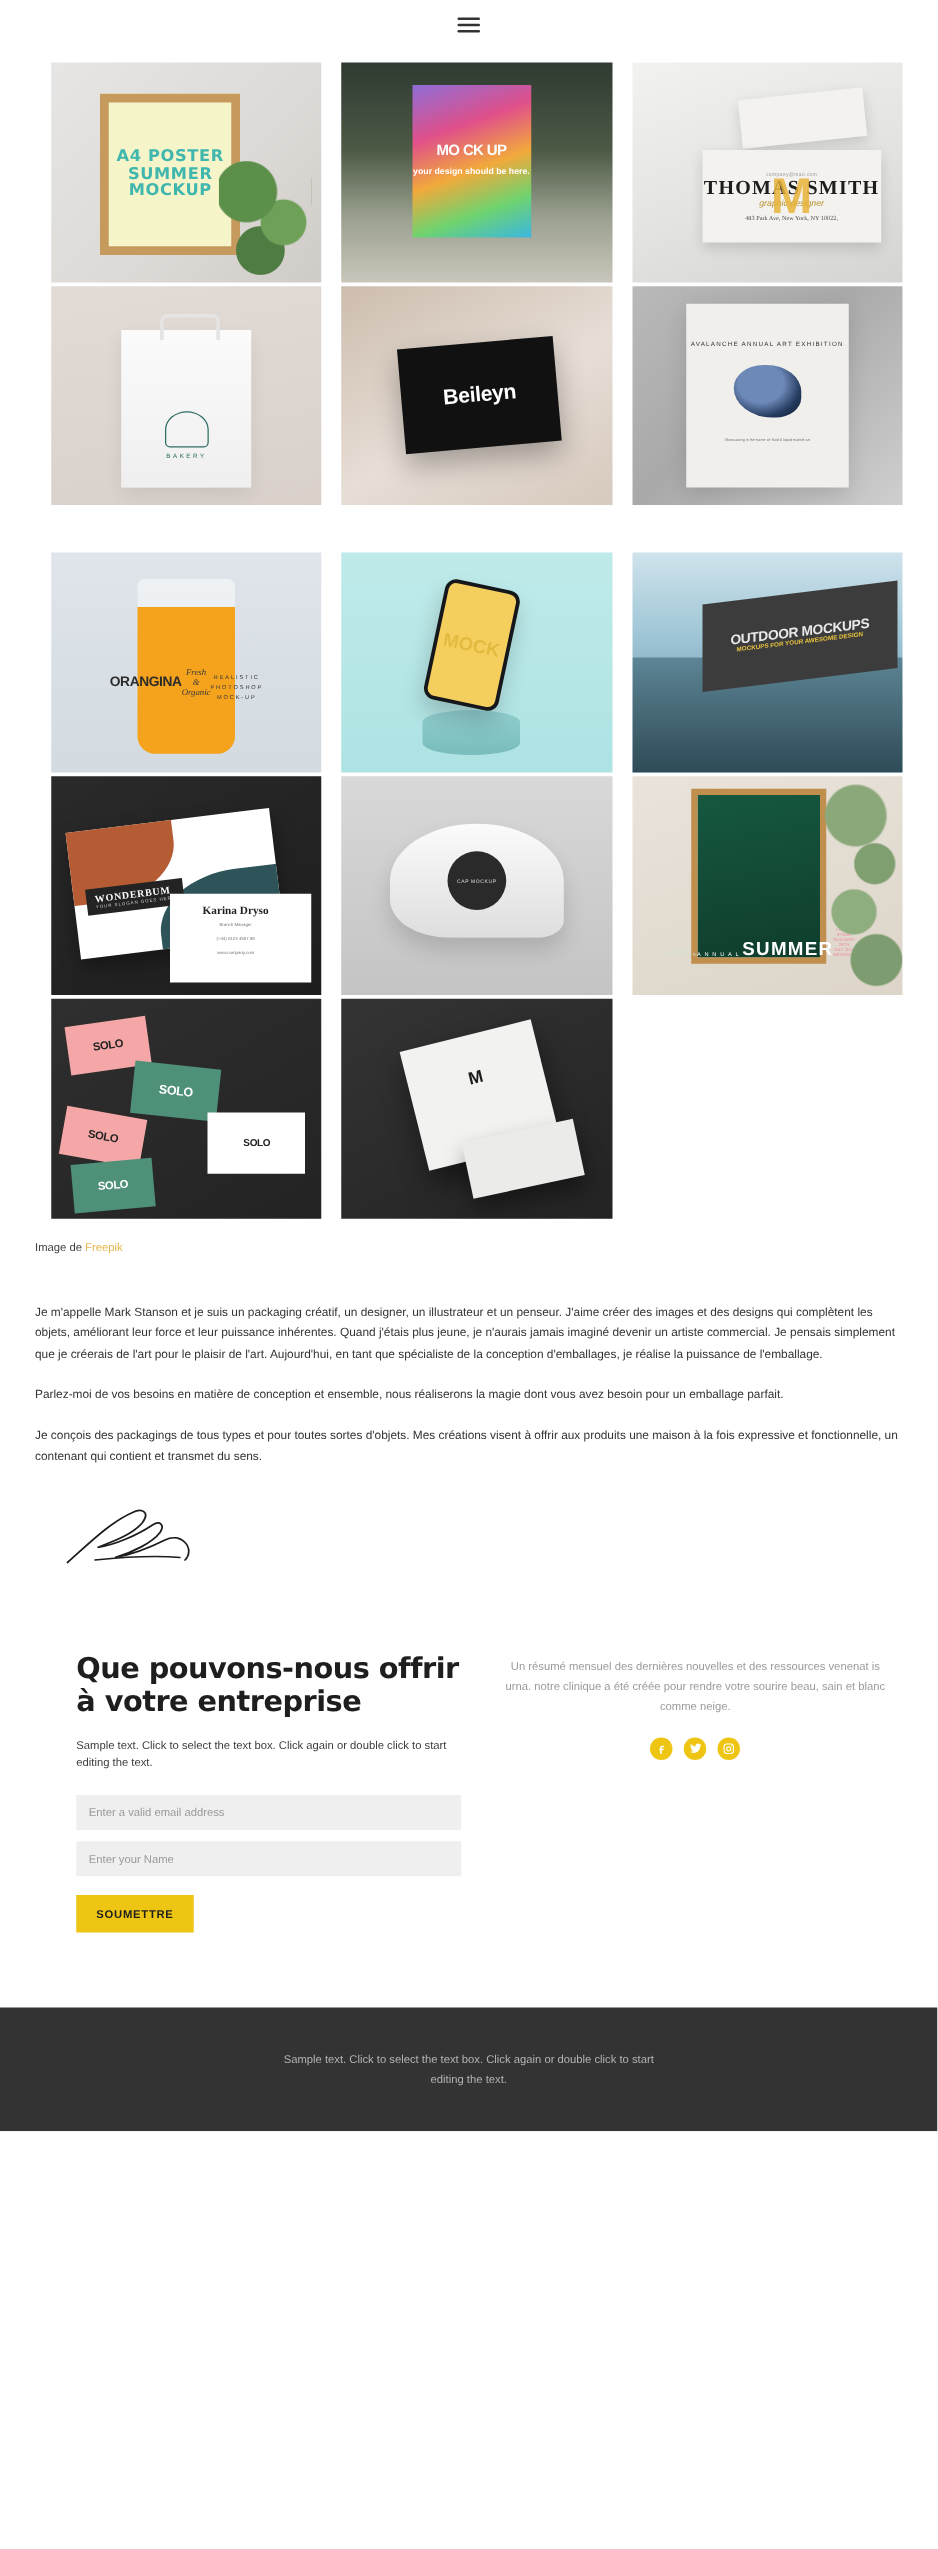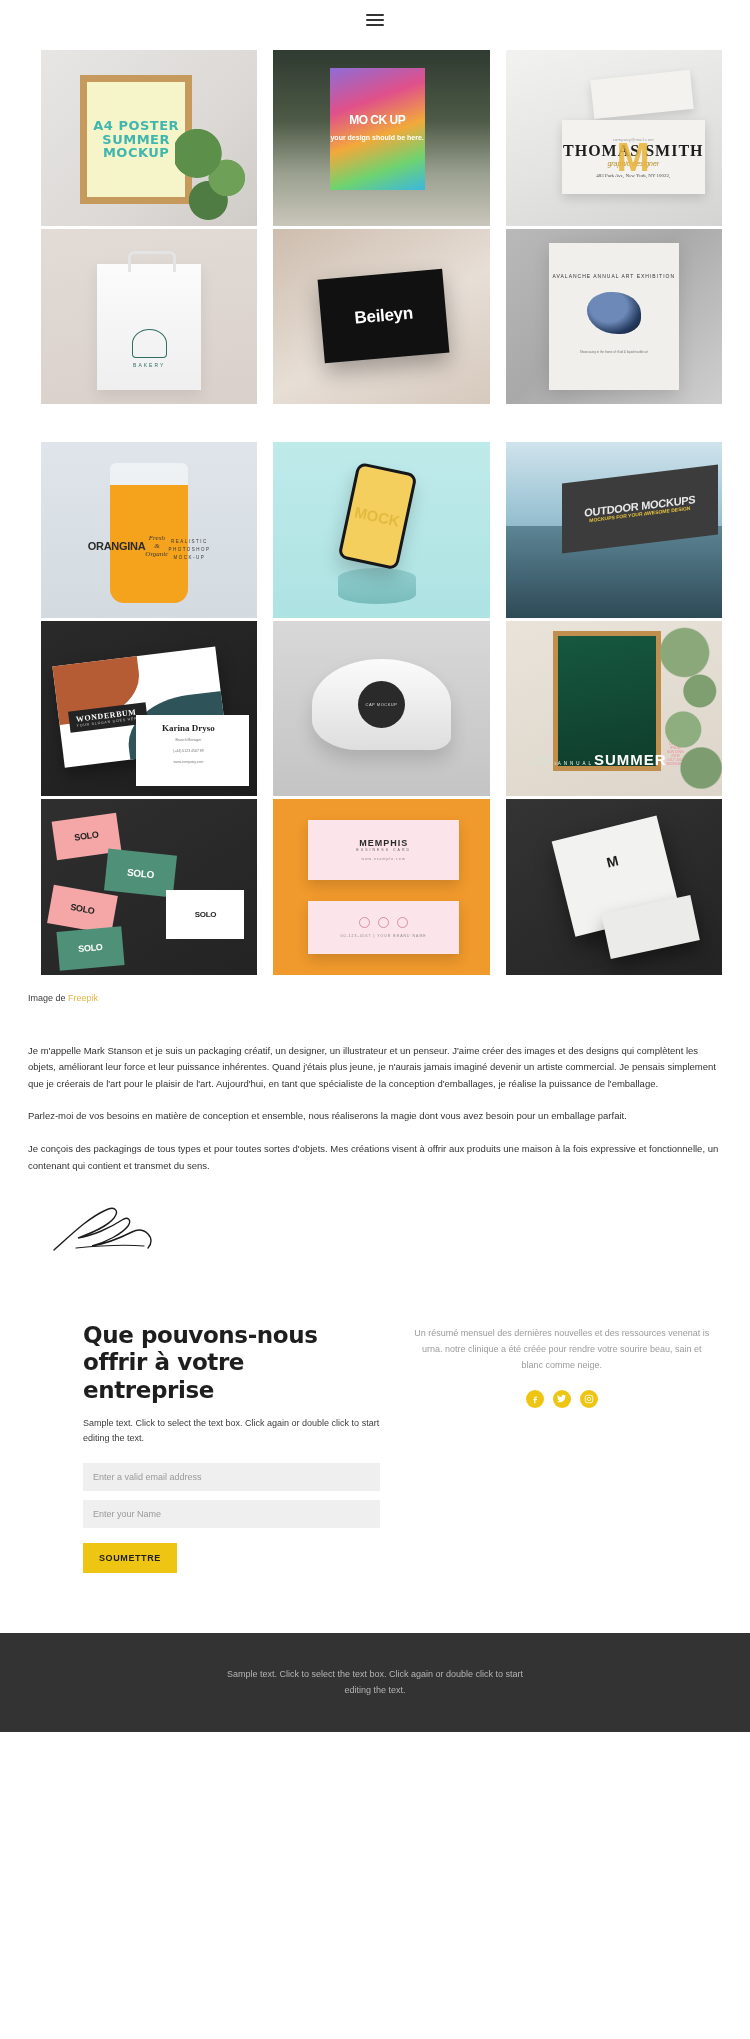--- a/index.html
+++ b/index.html
@@ -281,25 +281,24 @@
     font-size: 9.5px;
     line-height: 1.75;
     color: #333333;
     margin-bottom: 16px;
   }
   .signature { padding: 14px 28px 0 48px; }
   .signature svg { display:block; }
 
   
   .contact {
-    padding: 66px 40px 0 40px;
+    padding: 66px 40px 0 61px;
     display: grid;
     grid-template-columns: 1fr 1fr;
     column-gap: 34px;
-    margin-left: 43px;
   }
   .contact h2 {
     font-family: "DejaVu Sans", sans-serif;
     font-size: 23px;
     font-weight: 700;
     line-height: 1.18;
     color: #1e1e1e;
     letter-spacing: -.4px;
     margin-bottom: 12px;
   }
@@ -522,37 +521,20 @@
       <div class="solo-c solo-pink" style="left:6%;top:10%;width:30%;height:22%;font-size:9px;transform:rotate(-8deg);">SOLO</div>
       <div class="solo-c solo-green" style="left:30%;top:30%;width:32%;height:24%;font-size:10px;transform:rotate(6deg);">SOLO</div>
       <div class="solo-c solo-pink" style="left:4%;top:52%;width:30%;height:22%;font-size:9px;transform:rotate(10deg);">SOLO</div>
       <div class="solo-c solo-green" style="left:8%;top:74%;width:30%;height:22%;font-size:9px;transform:rotate(-5deg);">SOLO</div>
       <div class="solo-c solo-white" style="left:58%;top:52%;width:36%;height:28%;font-size:8px;flex-direction:column;">
         <span>SOLO</span>
       </div>
     </div>
   </div>
 
-  <div class="tile bg-orange">
-    <div class="tile-inner">
-      <div class="memphis">
-        <b>MEMPHIS</b>
-        <i>BUSINESS CARD</i>
-        <u>www.example.com</u>
-      </div>
-      <div class="memphis2">
-        <div class="dots">
-          <span></span>
-          <span></span>
-          <span></span>
-        </div>
-        <div class="ft">00-123-4567 | YOUR BRAND NAME</div>
-      </div>
-    </div>
-  </div>
 
   <div class="tile bg-mgrey">
     <div class="tile-inner">
       <div class="mpost">
         <div class="mm">M</div>
       </div>
       <div class="mpost2"></div>
     </div>
   </div>
 

